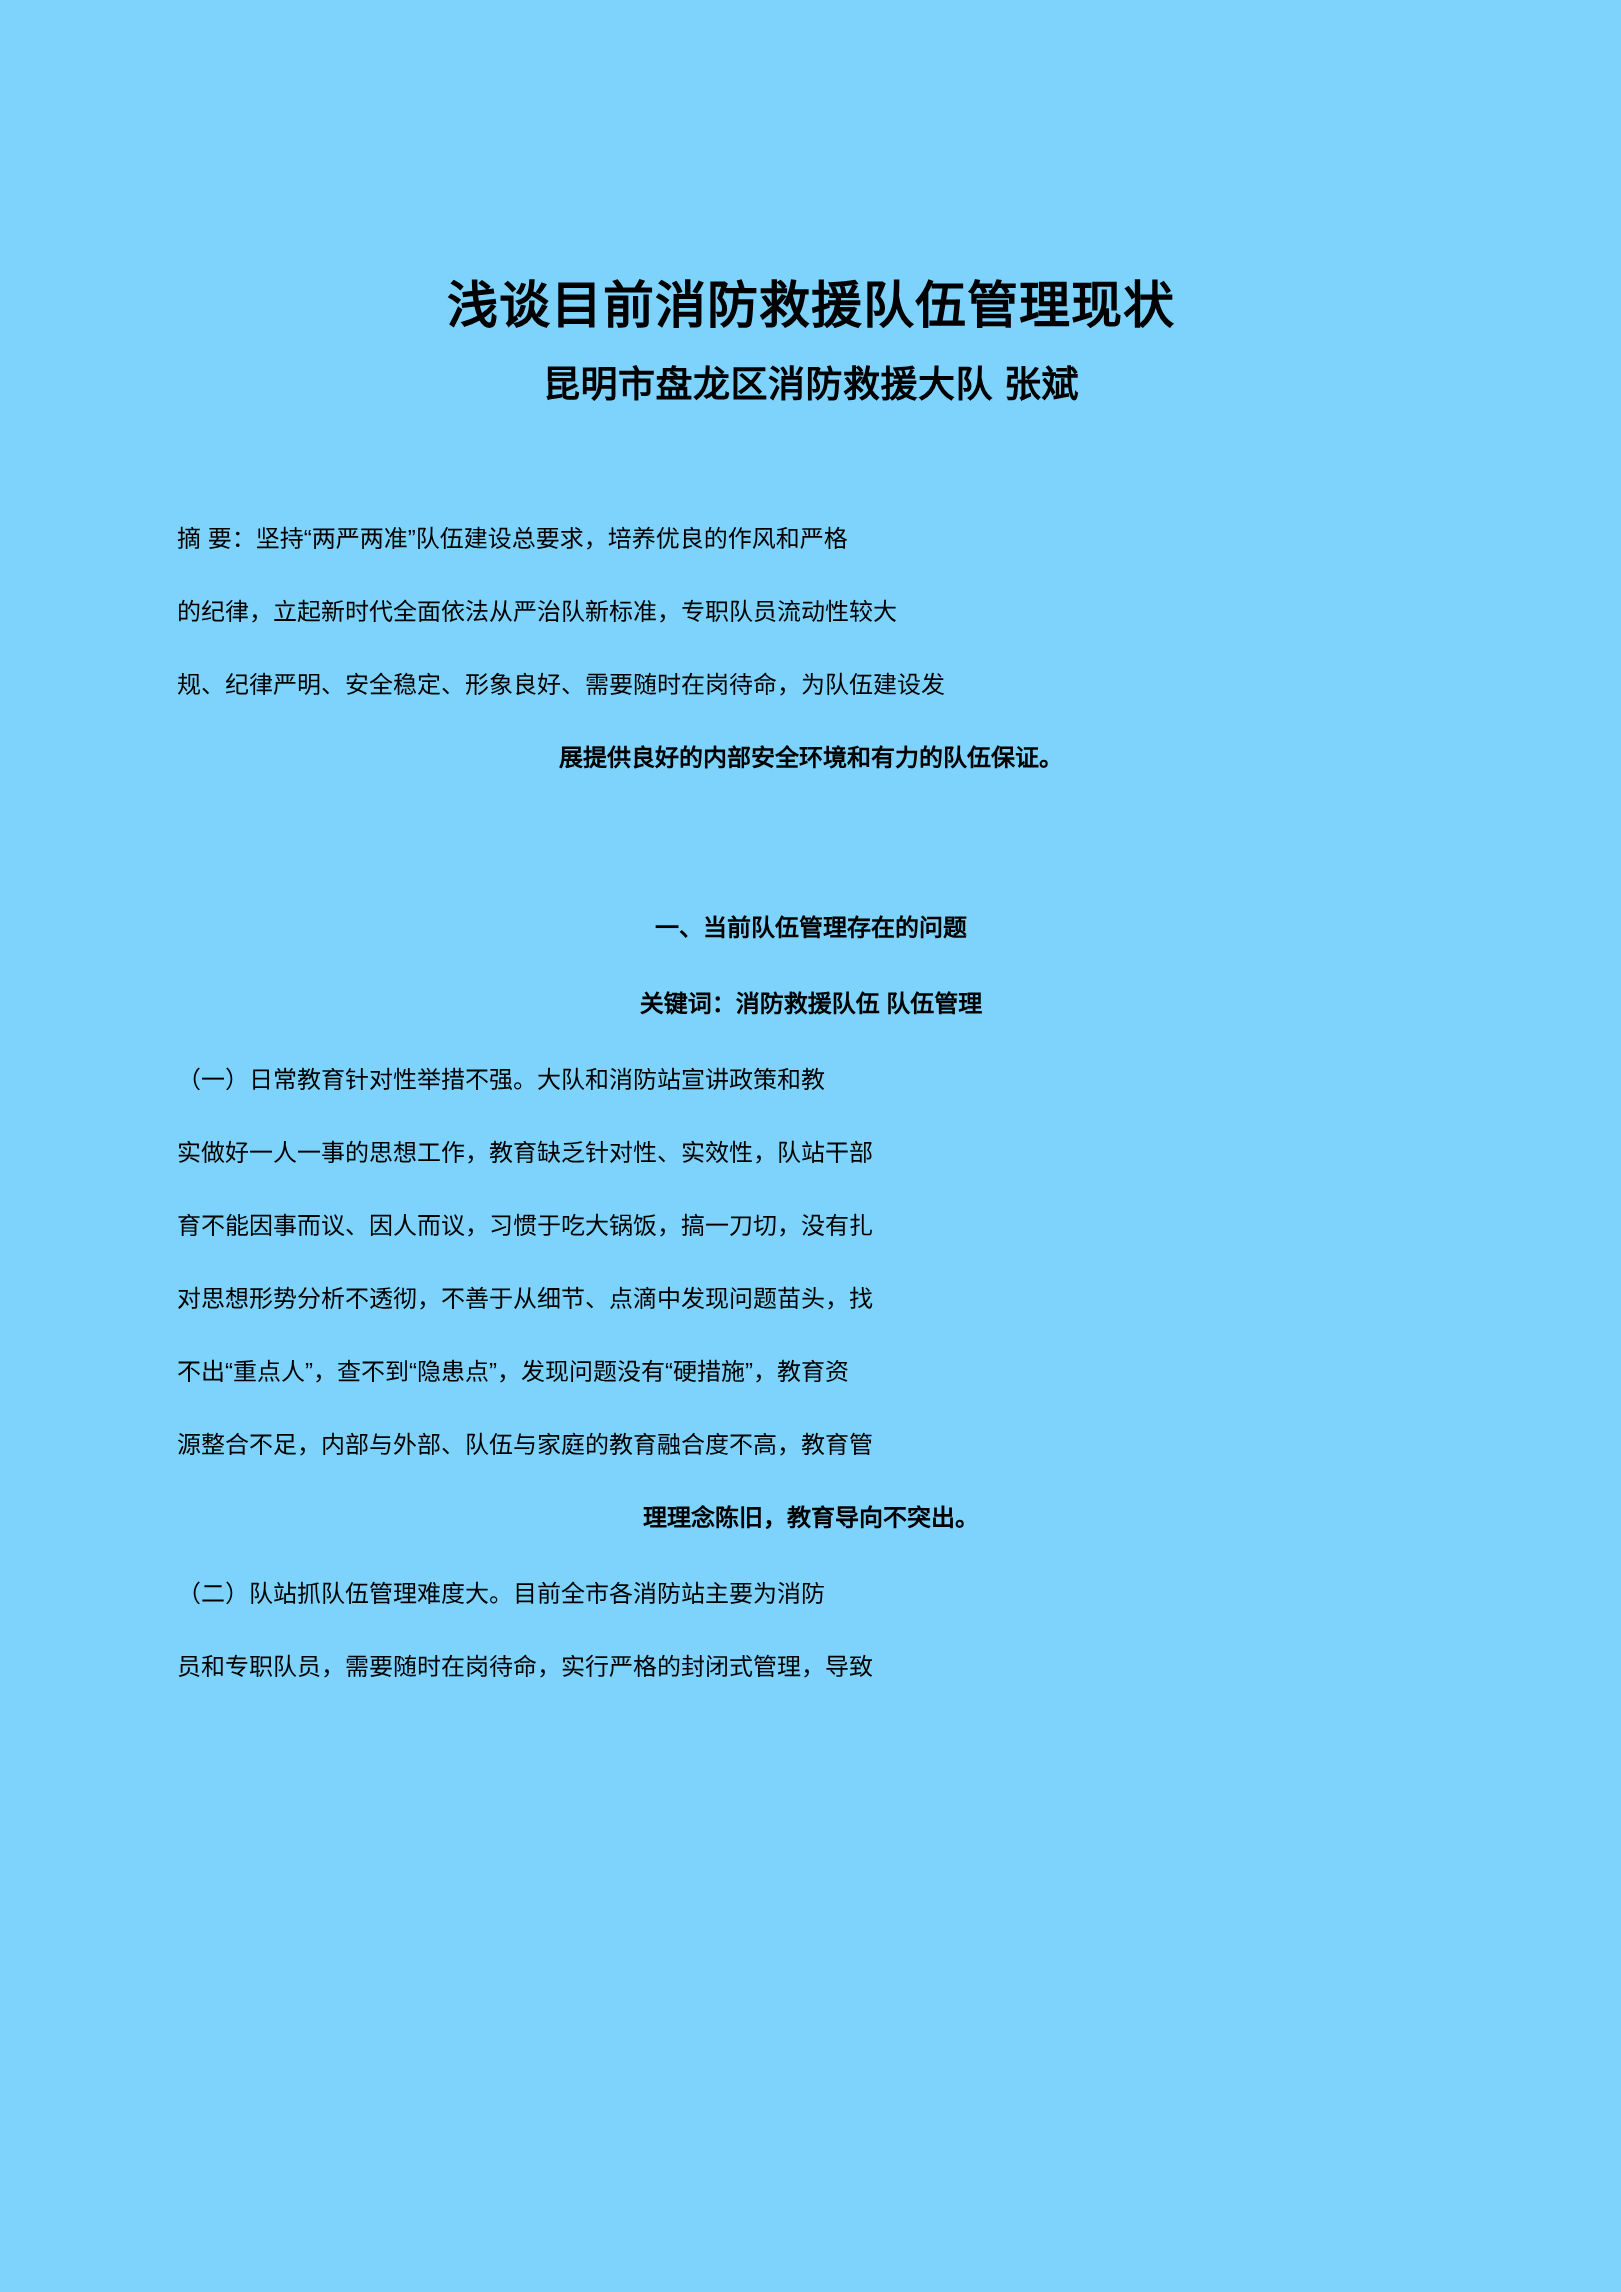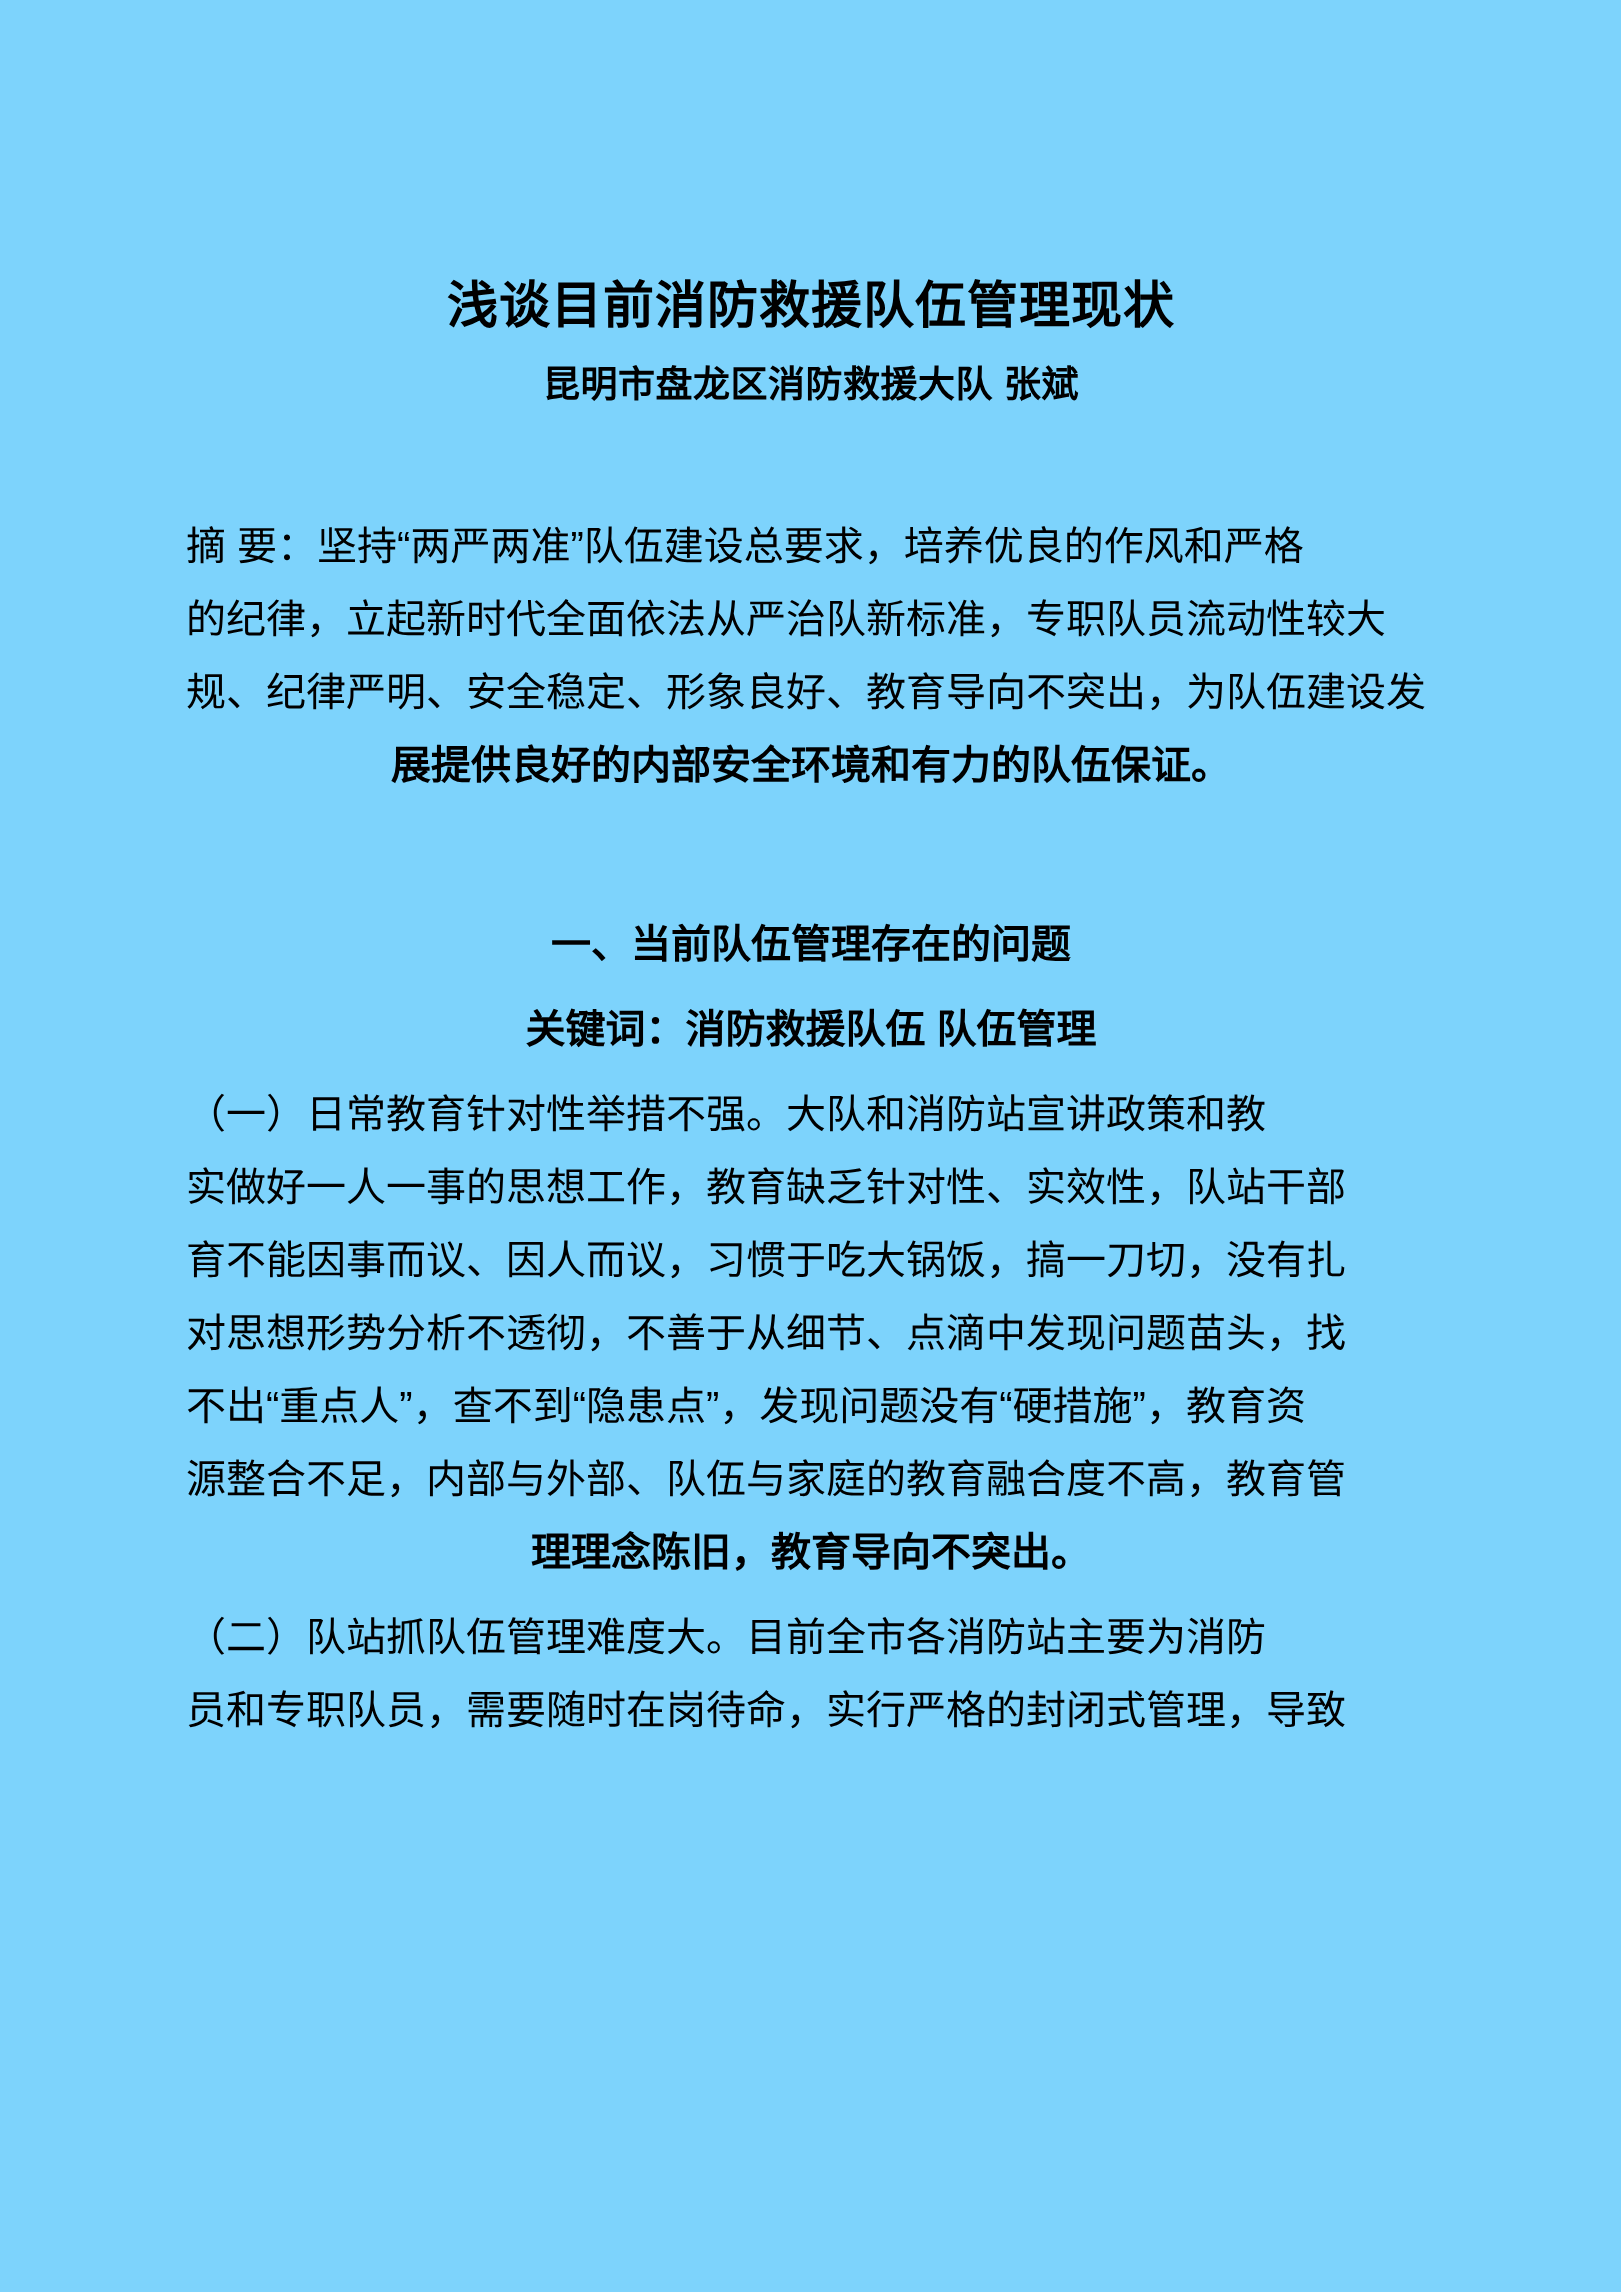--- a/index.html
+++ b/index.html
@@ -45,22 +45,22 @@
     text-align: center;
     font-size: 37px;
     font-weight: 700;
     line-height: 1.25;
     letter-spacing: 0.5px;
     white-space: nowrap;
   }
 
   
   .para {
-    margin: 12px;
-    font-size: 40px;
+    margin: 3px;
+    font-size: 24px;
     line-height: 73px;
     text-align: justify;
     text-justify: inter-ideograph;
     letter-spacing: 0px;
   }
   .para .ln {
     display: block;
     white-space: nowrap;
   }
   .para .ln.last {
@@ -88,21 +88,21 @@
 <div id="page">
   <div class="doc-body">
 
     <h1 class="doc-title">浅谈目前消防救援队伍管理现状</h1>
 
     <h2 class="doc-byline">昆明市盘龙区消防救援大队  张斌</h2>
 
     <div class="para abstract-block">
       <span class="ln">摘  要：坚持“两严两准”队伍建设总要求，培养优良的作风和严格</span>
       <span class="ln">的纪律，立起新时代全面依法从严治队新标准，专职队员流动性较大</span>
-      <span class="ln">规、纪律严明、安全稳定、形象良好、教育导向不突出，为队伍建设发</span>
+      <span class="ln">规、纪律严明、安全稳定、形象良好、需要随时在岗待命，为队伍建设发</span>
       <span class="ln last">展提供良好的内部安全环境和有力的队伍保证。</span>
     </div>
 
     <div class="para section-heading">
       <span class="ln last">一、当前队伍管理存在的问题</span>
     </div>
 
     <div class="para keywords-block">
       <span class="ln last">关键词：消防救援队伍 队伍管理</span>
     </div>

